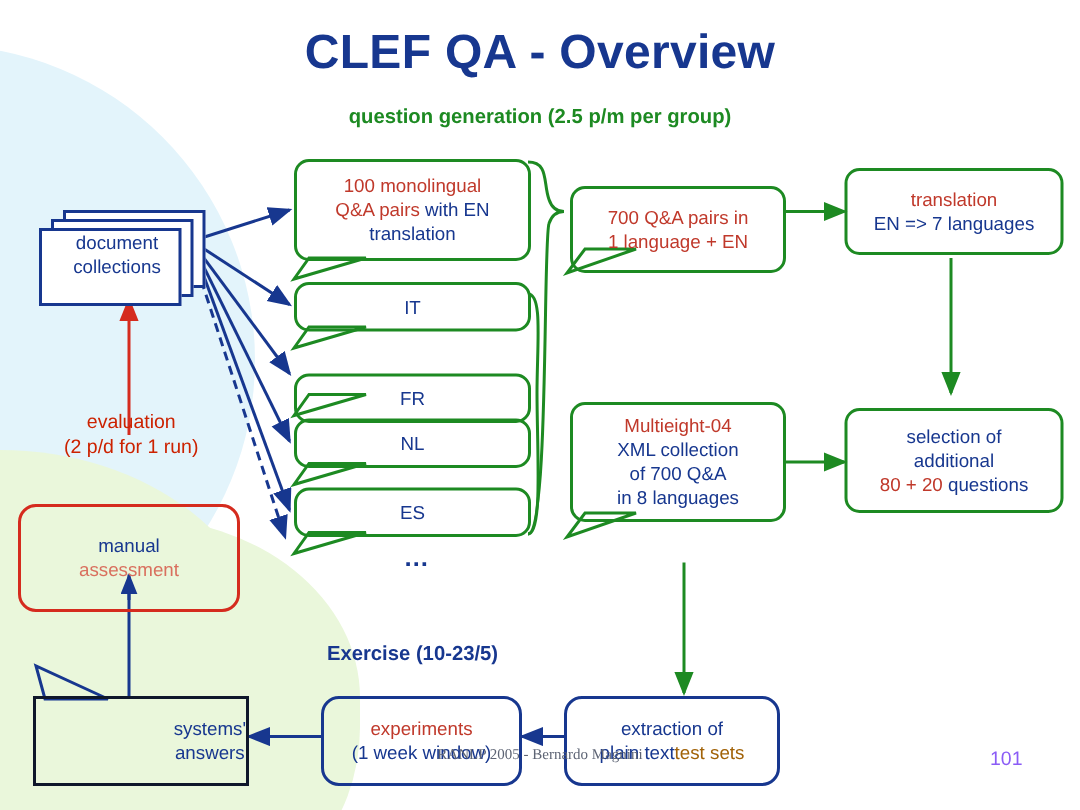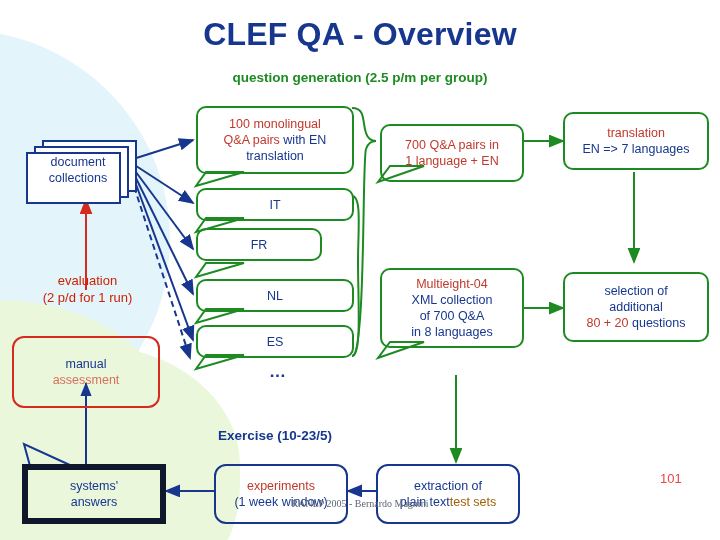--- a/index.html
+++ b/index.html
@@ -69,22 +69,22 @@
     z-index:4;
   }
   .footer{
     position:absolute;left:0;top:498px;width:720px;
     text-align:center;
     font-family:"Liberation Serif", serif;
     font-size:10px;color:#5d6474;
     z-index:5;
   }
   .pagenum{
-    position:absolute;left:660px;top:471px;
-    font-size:13px;color:#ef4444;
+    position:absolute;left:660px;top:498px;
+    font-size:13px;color:#8b5cf6;
     z-index:5;
   }
   .ellipsis{
     position:absolute;left:200px;top:362px;width:155px;
     text-align:center;font-size:17px;color:#17378f;font-weight:bold;
     z-index:4;
   }
 
   
   .box{
@@ -94,21 +94,21 @@
     text-align:center;
     font-size:12.5px;
     line-height:16px;
     color:#17378f;
     z-index:4;
     background:transparent;
   }
   .box-green{border:2px solid #1d8a22;border-radius:10px;}
   .box-red{border:2px solid #d52b1e;border-radius:12px;margin-top:23px;}
   .box-navy{border:2px solid #17378f;border-radius:12px;}
-  .box-navy-sq{border:6px solid #0f172a;border-radius:0;}
+  .box-navy-sq{border:2px solid #0f172a;border-radius:0;justify-content:flex-end;}
   .red{color:#c0392b;}
   .salmon{color:#d9705e;}
   .navy{color:#17378f;}
   .redbright{color:#a16207;}
 
   
   .docstack{position:absolute;z-index:4;}
   .docsheet{
     position:absolute;
     box-sizing:border-box;
@@ -227,21 +227,21 @@
   <div class="box box-green" style="left:563px;top:112px;width:146px;height:58px;">
     <div>
       <span class="red">translation</span><br>
       <span class="navy">EN =&gt; 7 languages</span>
     </div>
   </div>
 
   <div class="box box-green" style="left:196px;top:188px;width:158px;height:33px;border-radius:10px;">
     <span class="navy">IT</span>
   </div>
-  <div class="box box-green" style="left:196px;top:228px;width:126px;height:33px;">
+  <div class="box box-green" style="left:196px;top:249px;width:158px;height:33px;">
     <span class="navy">FR</span>
   </div>
   <div class="box box-green" style="left:196px;top:279px;width:158px;height:33px;">
     <span class="navy">NL</span>
   </div>
   <div class="box box-green" style="left:196px;top:325px;width:158px;height:33px;">
     <span class="navy">ES</span>
   </div>
   <div class="ellipsis">…</div>
 

